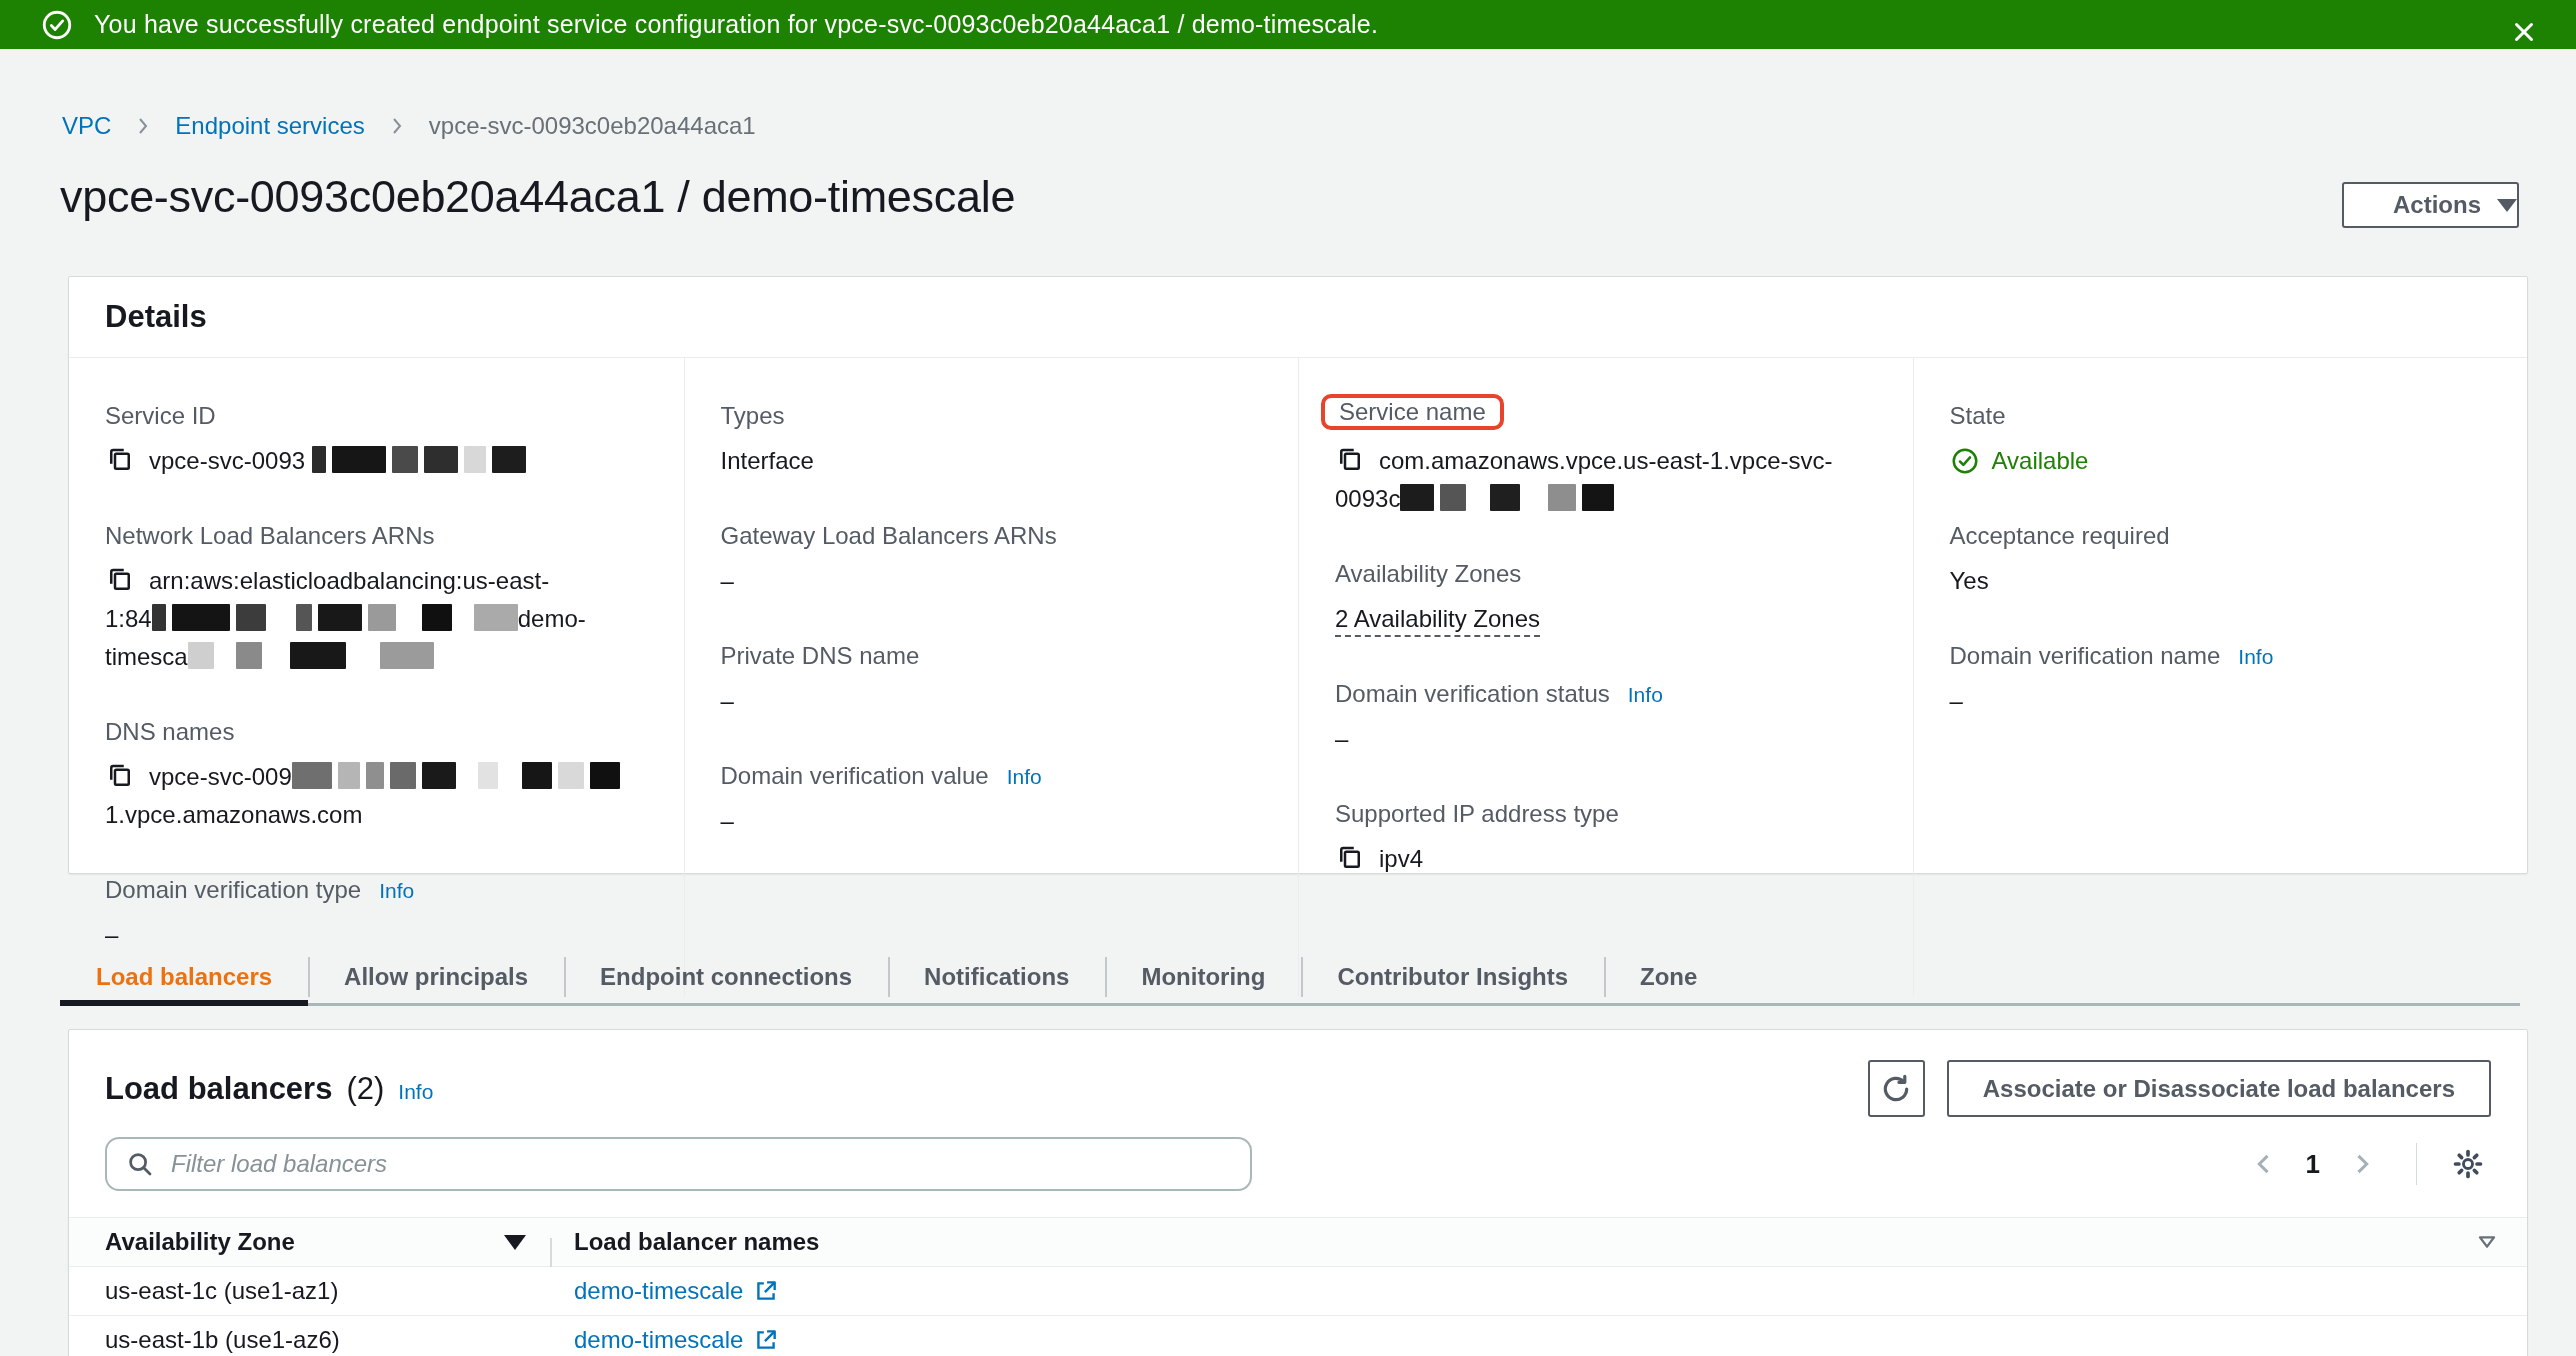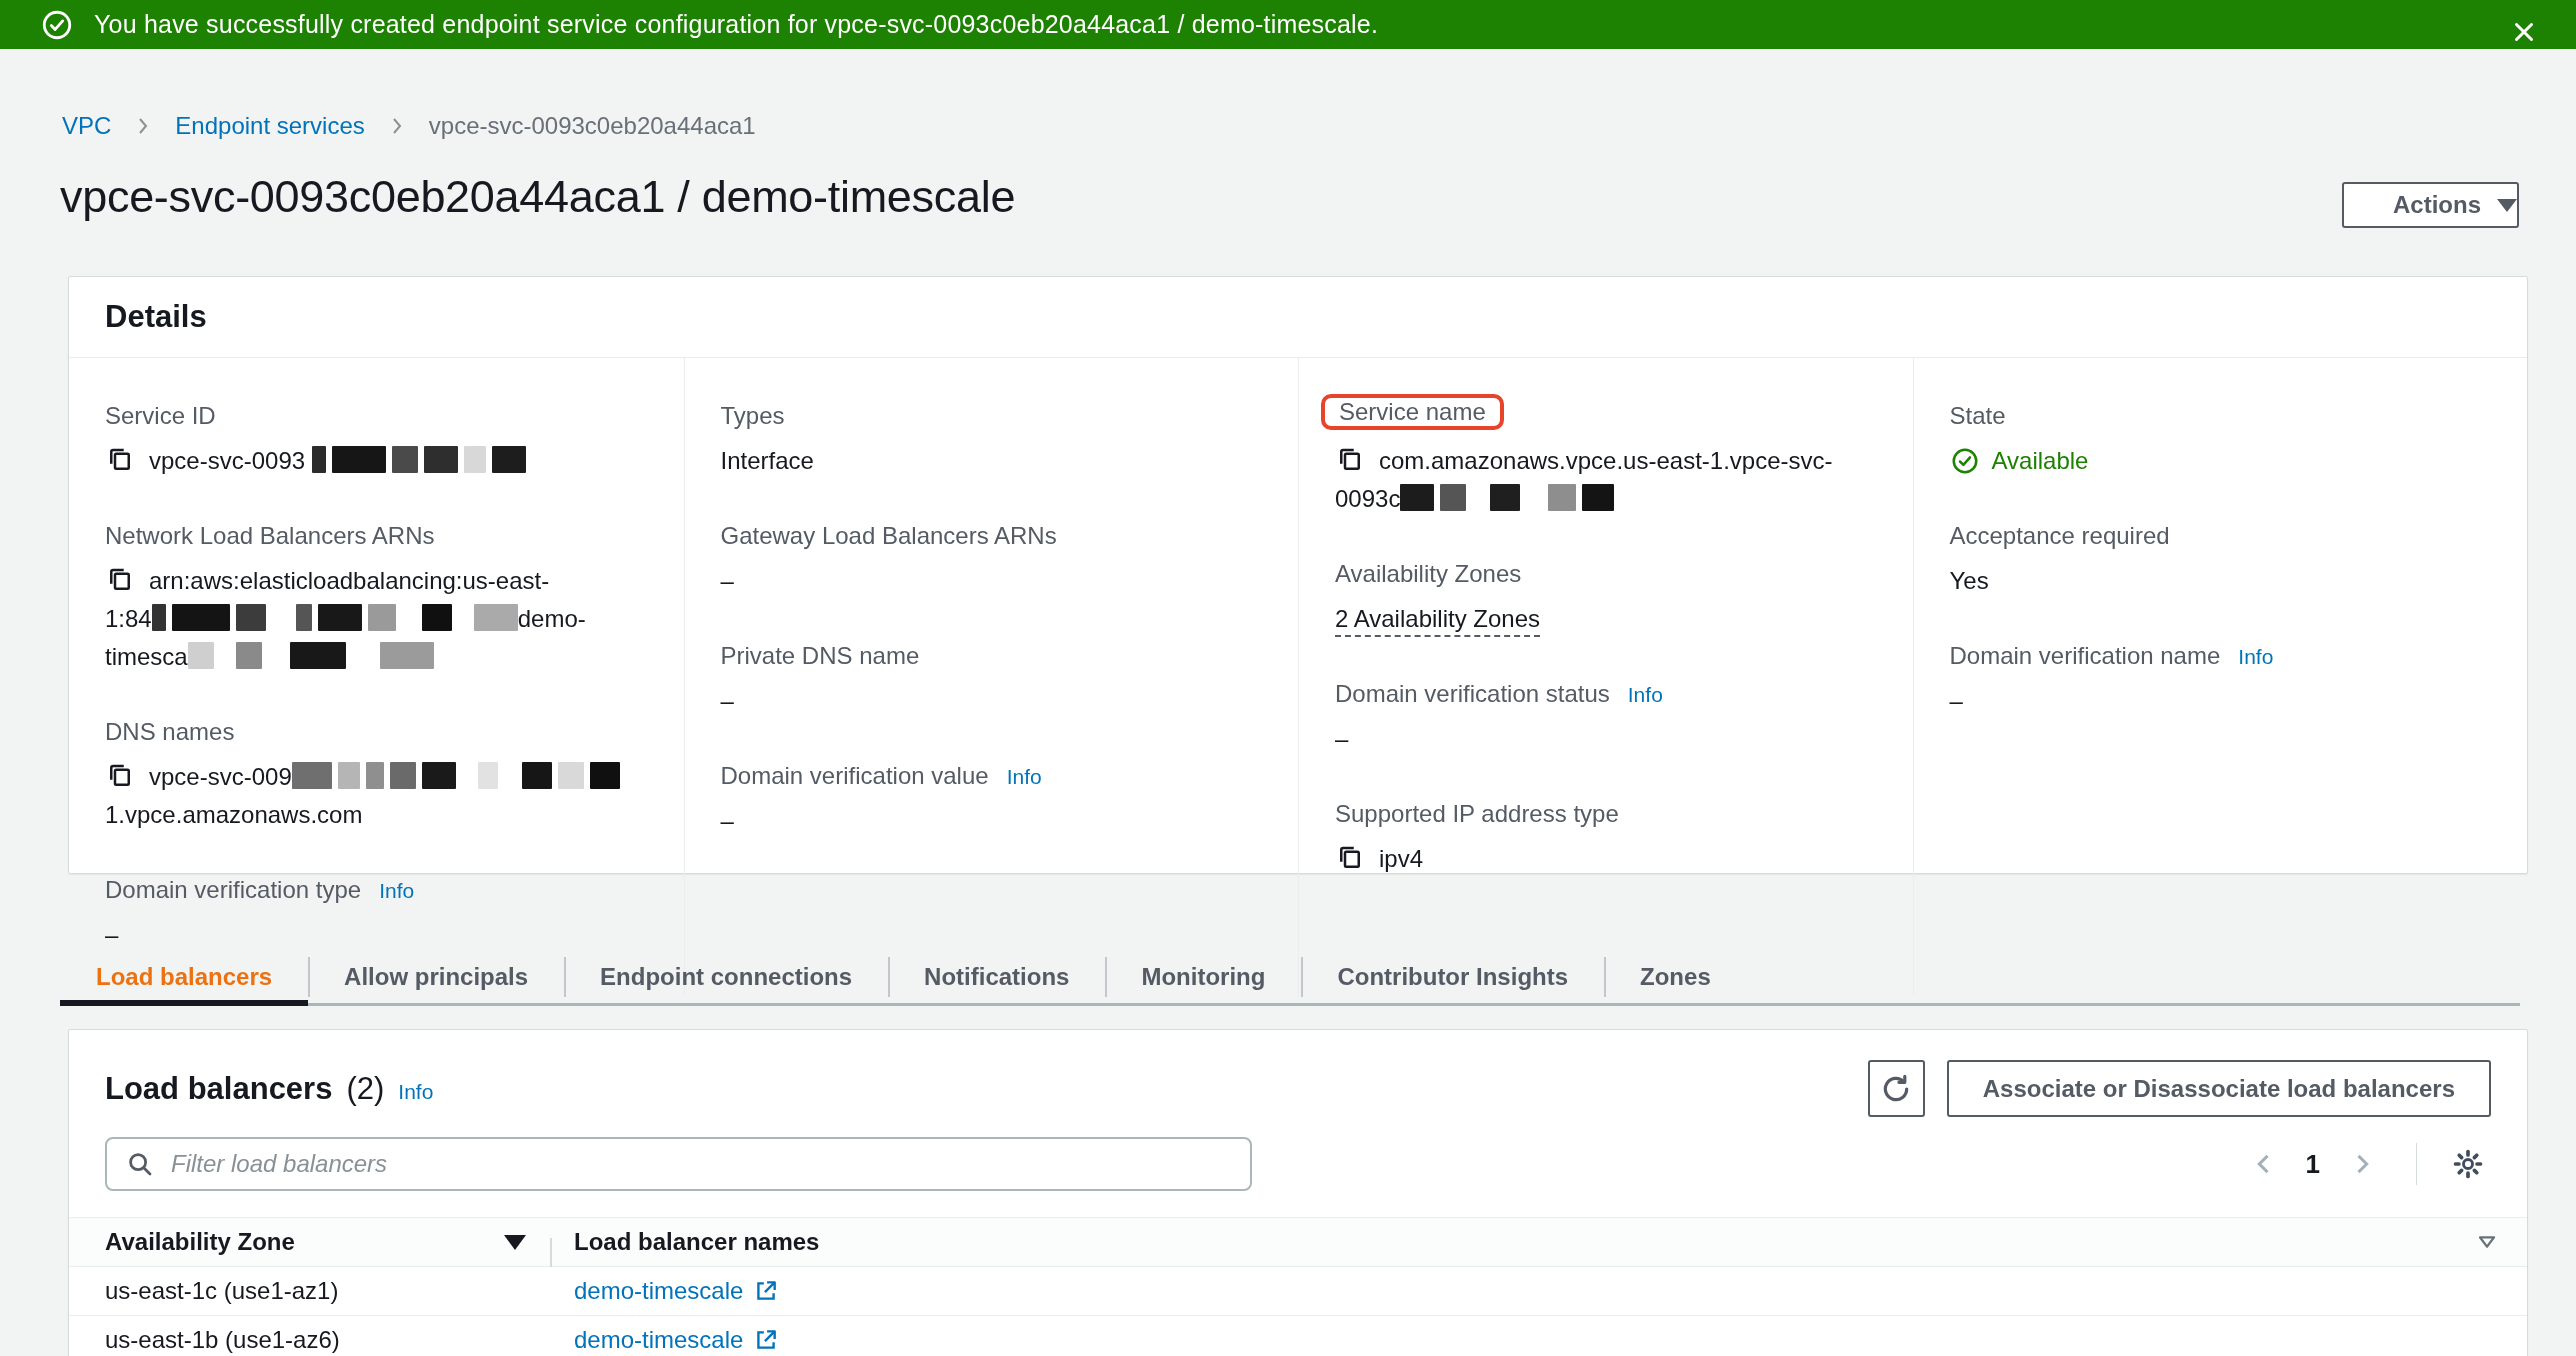--- a/index.html
+++ b/index.html
@@ -98,21 +98,21 @@
   .btn-icon {
     width:57px; height:57px; background:#fff; border:2px solid #545b64; border-radius:3px;
     display:flex; align-items:center; justify-content:center; cursor:pointer;
   }
   .btn-secondary {
     height:57px; padding:0 34px; background:#fff; border:2px solid #545b64; border-radius:3px;
     font-size:24px; font-weight:700; color:#545b64; cursor:pointer; font-family:inherit;
   }
   .lb-toolbar { display:flex; justify-content:space-between; align-items:center; padding:20px 36px 26px 36px; }
   .filter-box {
-    width:1147px; height:54px; border:2px solid #aab7b8; border-radius:8px; background:#fff;
+    width:1147px; height:54px; border:2px solid #aab7b8; border-radius:14px; background:#fff;
     display:flex; align-items:center; padding:0 18px;
   }
   .filter-box input {
     border:none; outline:none; flex:1; margin-left:16px;
     font-size:24px; font-style:italic; color:#16191f; font-family:inherit; background:transparent;
   }
   .filter-box input::placeholder { color:#879196; font-style:italic; }
   .pager { display:flex; align-items:center; }
   .pg-btn { background:none; border:none; cursor:pointer; display:flex; align-items:center; padding:6px; }
   .pg-num { font-size:26px; font-weight:700; color:#16191f; margin:0 22px; }
@@ -359,21 +359,21 @@
   </div>
 </section>
 
 <div class="tabs">
   <button class="tab active">Load balancers</button>
   <button class="tab">Allow principals</button>
   <button class="tab">Endpoint connections</button>
   <button class="tab">Notifications</button>
   <button class="tab">Monitoring</button>
   <button class="tab">Contributor Insights</button>
-  <button class="tab">Zones</button>
+  <button class="tab">Zone</button>
 </div>
 
 <section class="card card-lb">
   <div class="lb-header">
     <div class="lb-heading">
       <h2>Load balancers</h2>
       <span class="lb-count">(2)</span>
       <a class="info-link">Info</a>
     </div>
     <div class="lb-actions">

